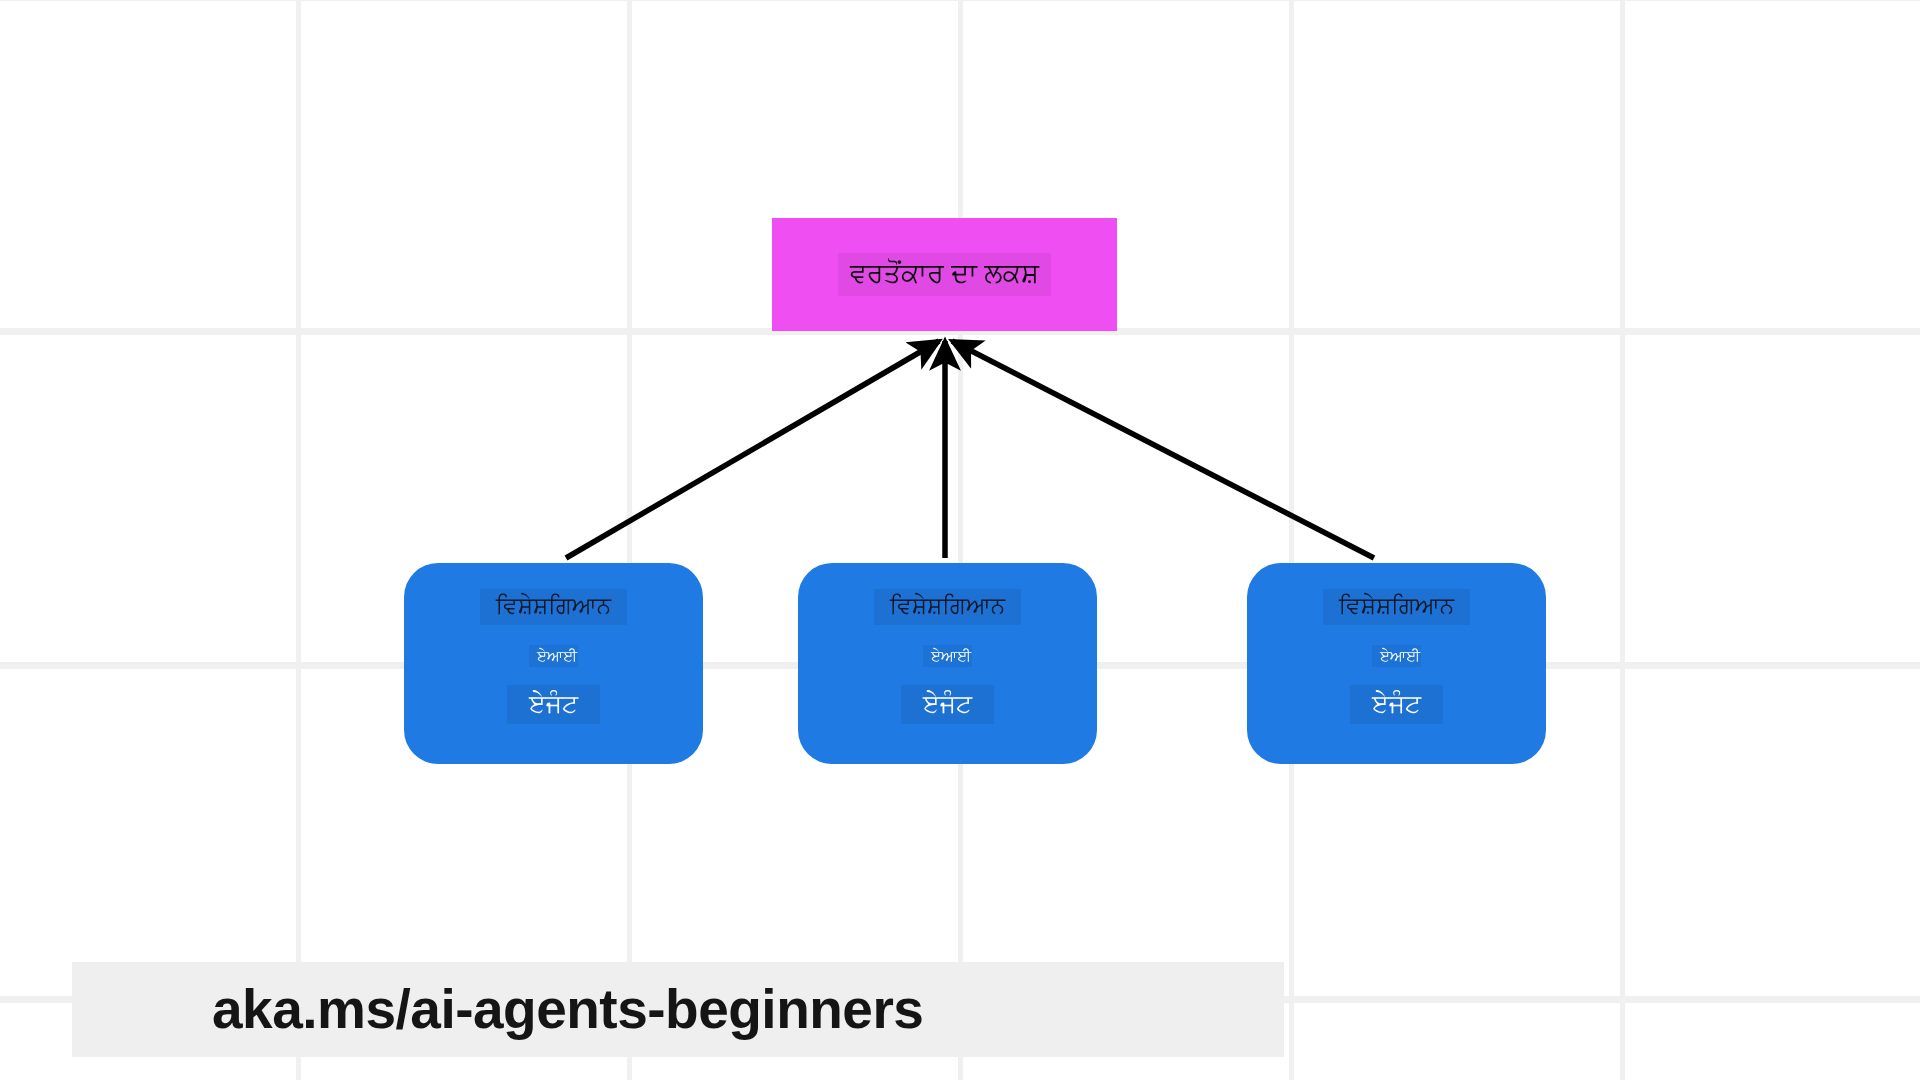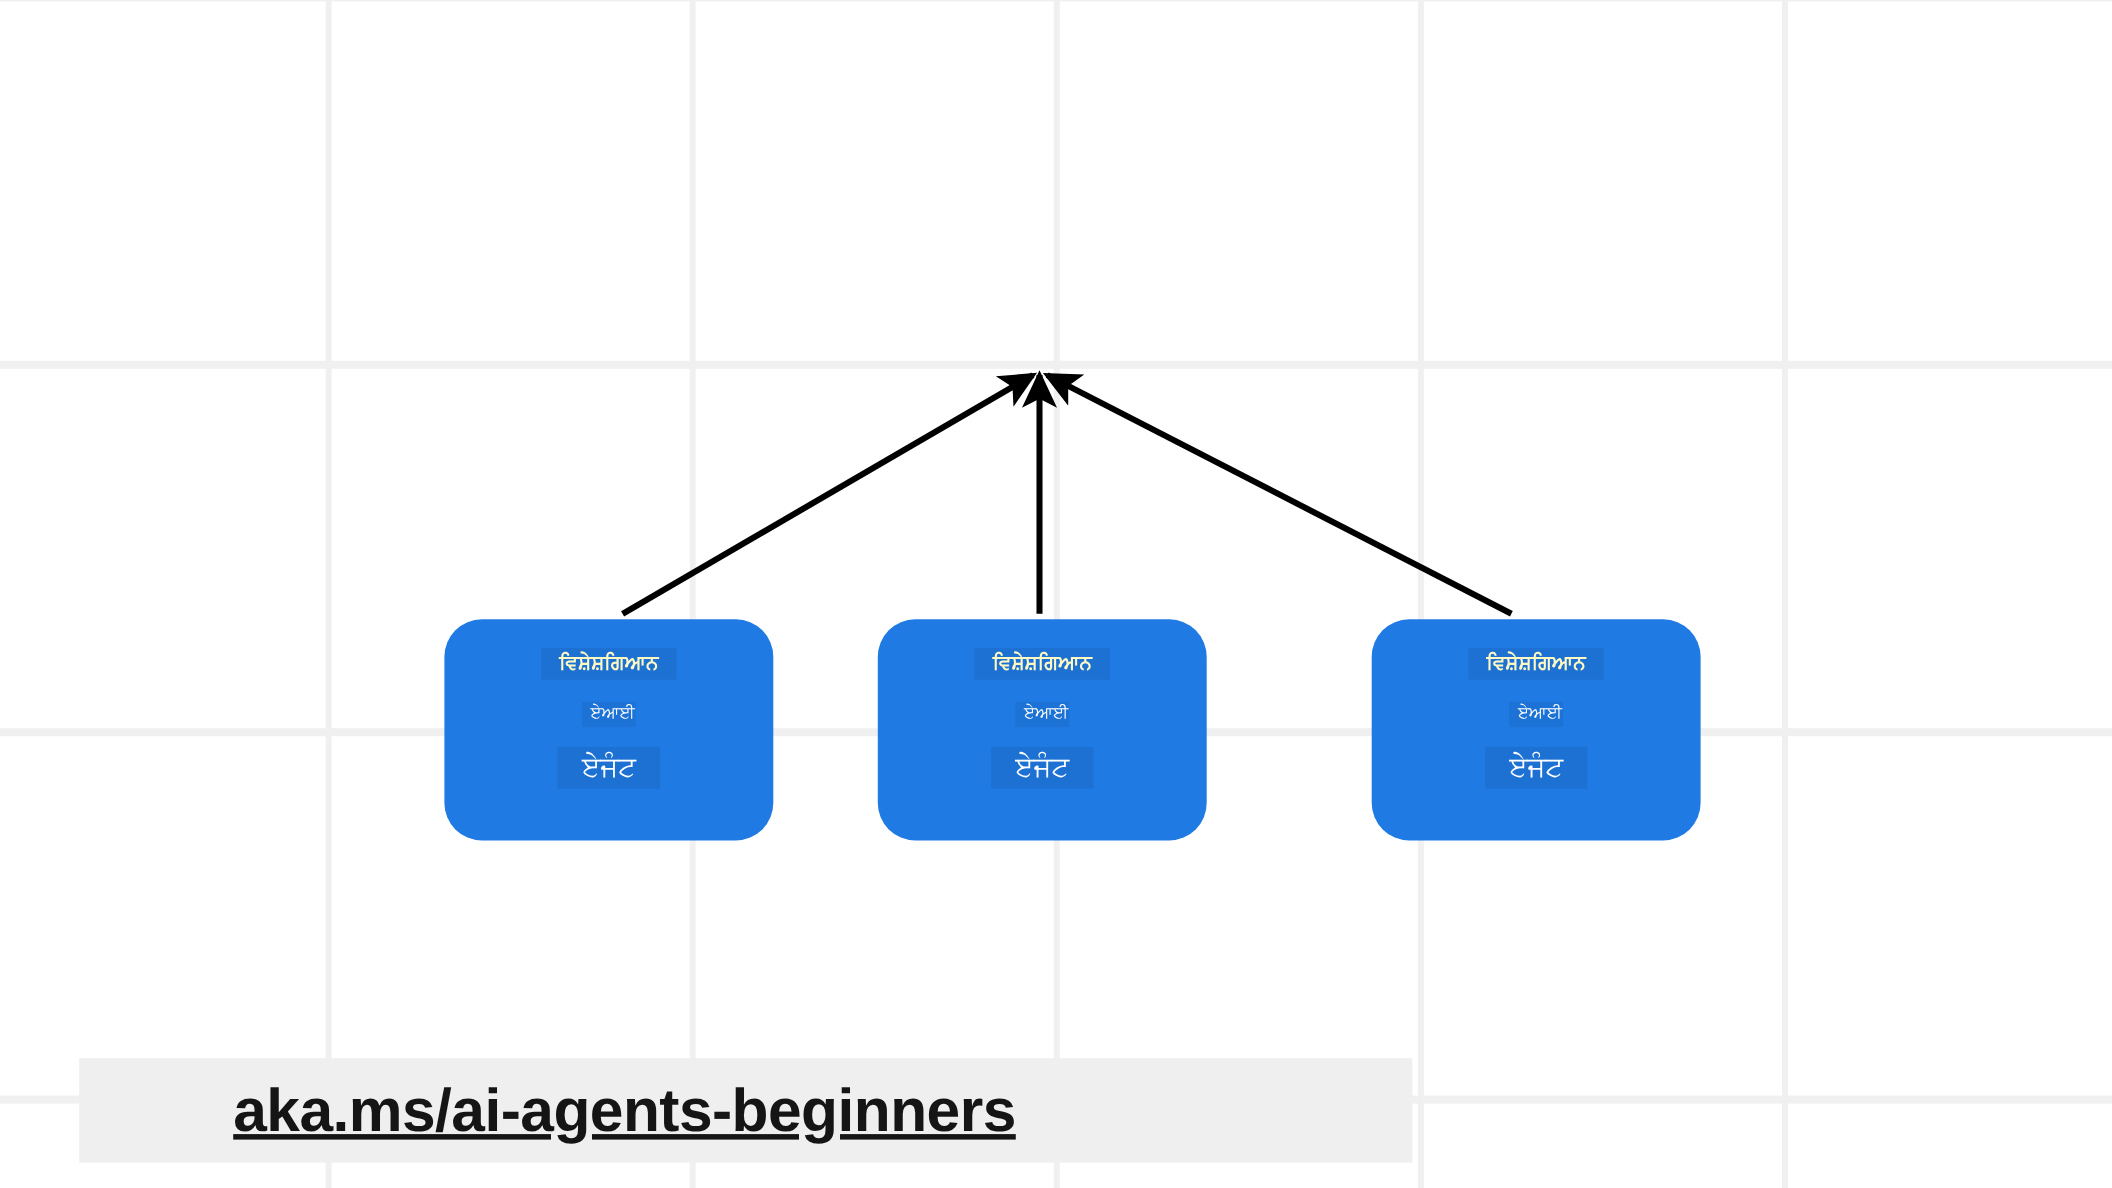--- a/index.html
+++ b/index.html
@@ -69,21 +69,20 @@
     z-index: 3;
   }
   #footer-text {
     margin-left: 140px;
     font-size: 55px;
     font-weight: 600;
     color: #151515;
     line-height: 1.1;
     white-space: nowrap;
     letter-spacing: -0.5px;
-    text-decoration: underline;
   }
 
   
   #goal-node {
     position: absolute;
     left: 772px;
     top: 218px;
     width: 345px;
     height: 113px;
     background: #ee4ef2;
@@ -117,23 +116,23 @@
     padding-top: 26px;
     box-sizing: border-box;
   }
   #agent-node-1 { left: 404px; top: 563px; }
   #agent-node-2 { left: 798px; top: 563px; }
   #agent-node-3 { left: 1247px; top: 563px; }
 
   .agent-spec {
     background: rgba(0,0,0,0.07);
     padding: 2px 16px 4px 16px;
-    font-size: 18px;
-    font-weight: 700;
-    color: #fef9c3;
+    font-size: 23px;
+    font-weight: 400;
+    color: #0f172a;
     line-height: 1.3;
     white-space: nowrap;
   }
   .agent-sub {
     margin-top: 20px;
     background: rgba(0,0,0,0.06);
     padding: 1px 1px 2px 8px;
     font-size: 15px;
     font-weight: 400;
     color: #ffffff;
@@ -174,20 +173,23 @@
       <marker id="arrowhead" markerWidth="7" markerHeight="7" refX="5.4" refY="3.1" orient="auto" markerUnits="strokeWidth">
         <path d="M0,0.2 L6.2,3.1 L0,6.0 L1.5,3.1 Z" fill="#000000"></path>
       </marker>
     </defs>
     <line x1="566" y1="558" x2="939" y2="341" stroke="#000000" stroke-width="5.5" marker-end="url(#arrowhead)"></line>
     <line x1="945" y1="558" x2="945" y2="341" stroke="#000000" stroke-width="5.5" marker-end="url(#arrowhead)"></line>
     <line x1="1374" y1="558" x2="952" y2="341" stroke="#000000" stroke-width="5.5" marker-end="url(#arrowhead)"></line>
   </svg>
 
 
+  <div id="goal-node">
+    <span id="goal-label">ਵਰਤੋਂਕਾਰ ਦਾ ਲਕਸ਼</span>
+  </div>
 
   <div class="agent-node" id="agent-node-1">
     <span class="agent-spec">ਵਿਸ਼ੇਸ਼ਗਿਆਨ</span>
     <span class="agent-sub">ਏਆਈ</span>
     <span class="agent-role">ਏਜੰਟ</span>
   </div>
 
   <div class="agent-node" id="agent-node-2">
     <span class="agent-spec">ਵਿਸ਼ੇਸ਼ਗਿਆਨ</span>
     <span class="agent-sub">ਏਆਈ</span>

